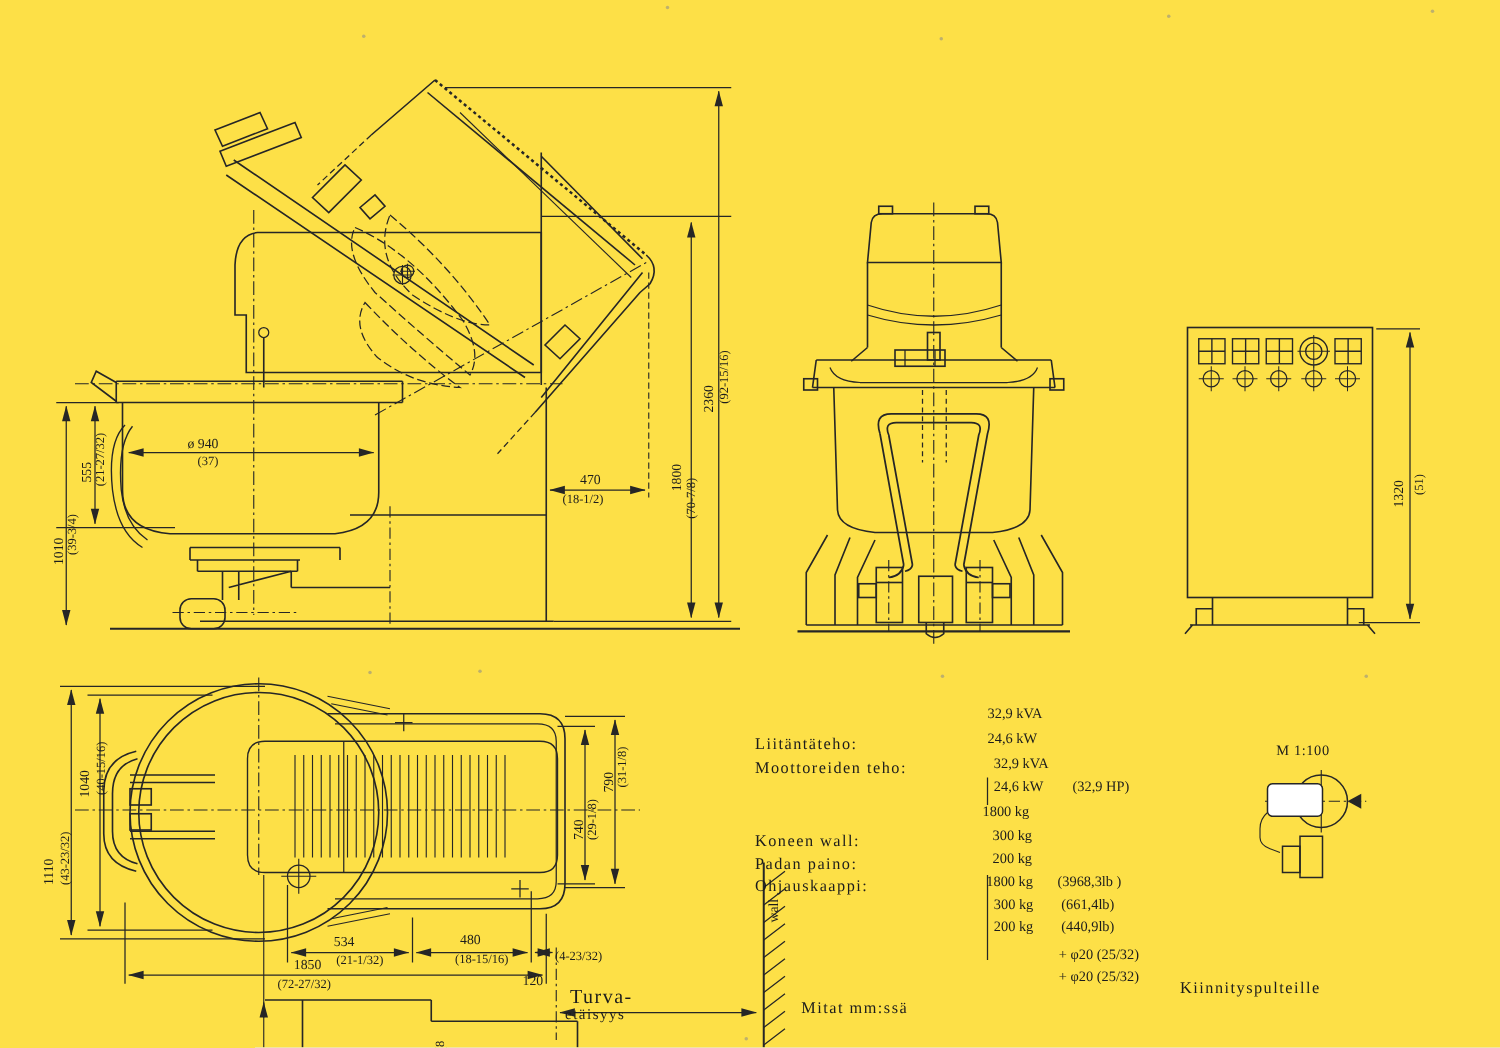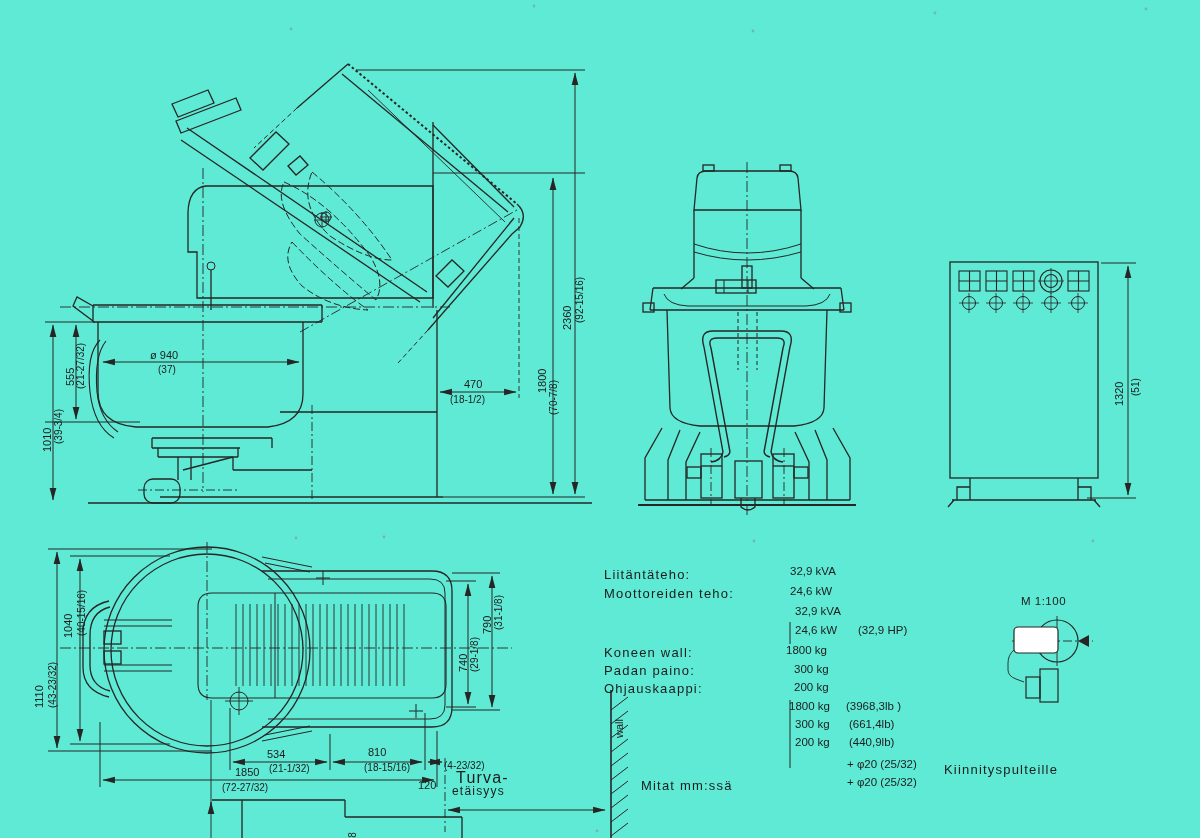--- a/index.html
+++ b/index.html
@@ -1,23 +1,23 @@
 <!DOCTYPE html>
 <html><head>
 <meta charset="utf-8">
 <style>
   html,body{margin:0;padding:0;background:#e8e8e8;}
-  #sheet{position:relative;width:1200px;height:838px;background:#5eead4;overflow:hidden;
-         font-family:Liberation Sans, sans-serif;color:#1c1c1c;}
+  #sheet{position:relative;width:1200px;height:838px;background:#fde047;overflow:hidden;
+         font-family:Liberation Serif, serif;color:#1c1c1c;}
   #art{position:absolute;left:0;top:0;}
   .t{position:absolute;white-space:nowrap;color:#1c1c1c;}
   .dim{font-size:11px;letter-spacing:0;}
   .frac{font-size:10px;}
   .vdim{transform:rotate(-90deg);transform-origin:0 0;}
-  .spec{font-size:13px;letter-spacing:1.2px;}
+  .spec{font-size:13px;letter-spacing:1.2px;margin-top:20px;}
   .val{font-size:11.5px;text-align:right;}
   .scale-lbl{font-size:11.5px;letter-spacing:.5px;text-align:center;}
 </style>
 </head>
 <body>
 
 <div id="sheet">
 
 <svg id="art" width="1200" height="838" viewBox="0 0 1200 838">
   <defs>
@@ -264,21 +264,21 @@
   <span class="t dim vdim" style="left:62px;top:638px">1040</span>
   <span class="t frac vdim" style="left:76px;top:636px">(40-15/16)</span>
   <span class="t dim vdim" style="left:33px;top:708px">1110</span>
   <span class="t frac vdim" style="left:47px;top:708px">(43-23/32)</span>
   <span class="t dim vdim" style="left:481px;top:634px">790</span>
   <span class="t frac vdim" style="left:493px;top:630px">(31-1/8)</span>
   <span class="t dim vdim" style="left:457px;top:672px">740</span>
   <span class="t frac vdim" style="left:469px;top:672px">(29-1/8)</span>
   <span class="t dim" style="left:267px;top:748px">534</span>
   <span class="t frac" style="left:269px;top:763px">(21-1/32)</span>
-  <span class="t dim" style="left:368px;top:746px">810</span>
+  <span class="t dim" style="left:368px;top:746px">480</span>
   <span class="t frac" style="left:364px;top:762px">(18-15/16)</span>
   <span class="t dim" style="left:418px;top:779px">120</span>
   <span class="t frac" style="left:444px;top:760px">(4-23/32)</span>
   <span class="t dim" style="left:235px;top:766px">1850</span>
   <span class="t frac" style="left:222px;top:782px">(72-27/32)</span>
   <span class="t frac vdim" style="left:347px;top:841px">(8</span>
 
   <span class="t spec" style="left:456px;top:769px;font-size:16px">Turva-</span>
   <span class="t spec" style="left:452px;top:784px;font-size:12px">etäisyys</span>
   <span class="t dim vdim" style="left:613px;top:738px">wall</span>

